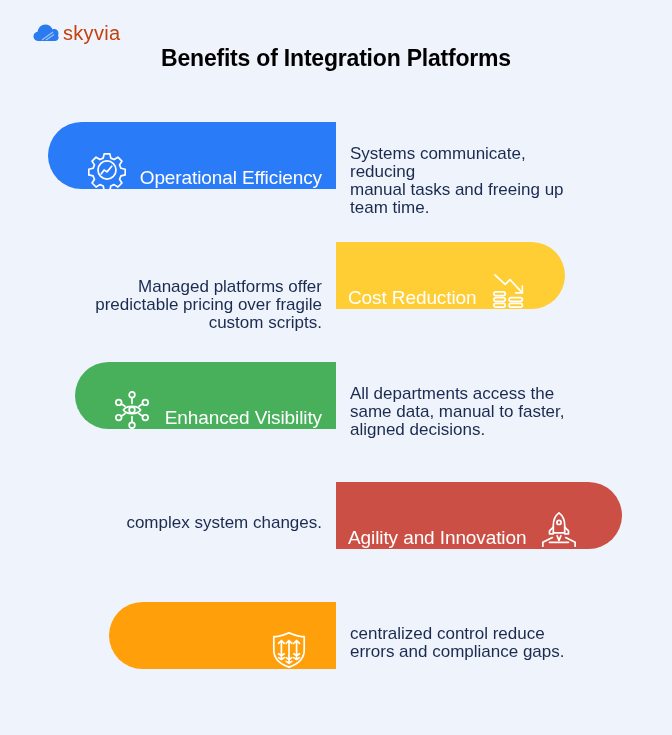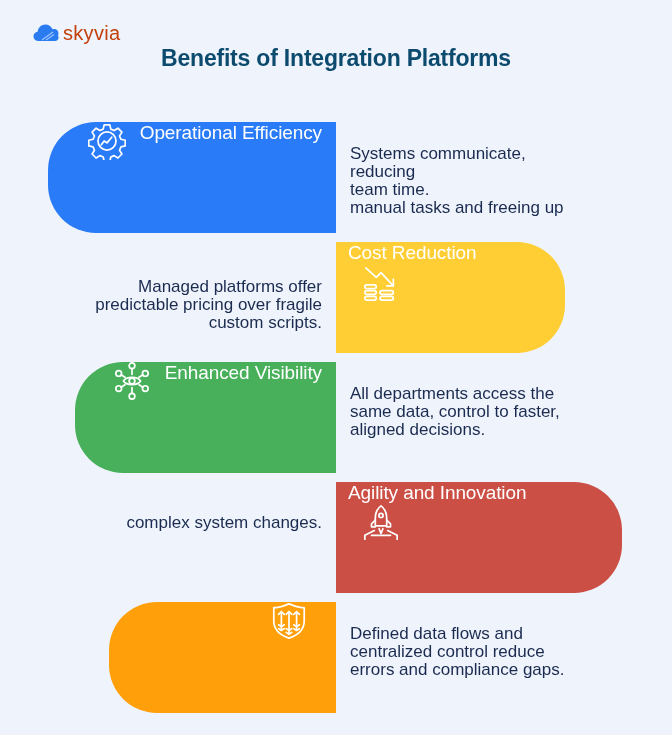--- a/index.html
+++ b/index.html
@@ -4,28 +4,28 @@
 <style>
   html, body { margin:0; padding:0; }
   body {
     width:672px; height:735px; background:#eff4fc; position:relative; overflow:hidden;
     font-family:"Liberation Sans", "DejaVu Sans", sans-serif;
   }
   .logo { position:absolute; left:33px; top:22px; display:flex; align-items:center; gap:4px; }
   .logo-text { color:#c2410c; font-size:20px; font-weight:400; letter-spacing:0.3px; line-height:22px; }
   .title {
     position:absolute; left:0; top:45px; width:672px; text-align:center;
-    font-size:23px; font-weight:700; color:#0c4a6e; letter-spacing:-0.2px;
+    font-size:23px; font-weight:700; color:#000000; letter-spacing:-0.2px;
   }
   .pill {
-    position:absolute; height:111px; display:flex; align-items:flex-start; color:#fff;
+    position:absolute; height:67px; display:flex; align-items:flex-end; color:#fff;
     box-sizing:border-box;
   }
   .pill.left { border-radius:48px 0 0 48px; justify-content:flex-end; padding-right:14px; }
-  .pill.right { border-radius:0 48px 48px 0; justify-content:flex-start; padding-left:12px;flex-direction:column; }
+  .pill.right { border-radius:0 48px 48px 0; justify-content:flex-start; padding-left:12px; }
   .pill-label { font-size:19px; font-weight:400; white-space:nowrap; letter-spacing:-0.1px; }
   .pill-icon { width:38px; height:38px; flex:0 0 38px; }
   .pill.left .pill-icon { margin-right:14px; }
   .pill.right .pill-icon { margin-left:14px; }
   .desc {
     position:absolute; font-size:17px; line-height:18px; color:#1b2b50;
   }
   .desc.r { text-align:left; }
   .desc.l { text-align:right; }
 </style>
@@ -46,22 +46,22 @@
 <div class="pill left" style="left:48px; top:122px; width:288px; background:#2a7bf7;">
   <svg class="pill-icon" viewBox="0 0 40 40" fill="none" stroke="#fff" stroke-width="1.8" stroke-linejoin="round">
     <path d="M17 3 h6 l1 4.5 3.5 1.5 4-2.5 4.2 4.2 -2.5 4 1.5 3.5 4.5 1 v6 l-4.5 1 -1.5 3.5 2.5 4 -4.2 4.2 -4-2.5 -3.5 1.5 -1 4.5 h-6 l-1-4.5 -3.5-1.5 -4 2.5 -4.2-4.2 2.5-4 -1.5-3.5 -4.5-1 v-6 l4.5-1 1.5-3.5 -2.5-4 4.2-4.2 4 2.5 3.5-1.5 z"></path>
     <circle cx="20" cy="20" r="9.5"></circle>
     <path d="M14 24 l3-4 3 2 5-6" stroke-linecap="round"></path>
   </svg>
   <span class="pill-label">Operational Efficiency</span>
 </div>
 <div class="desc r" style="left:350px; top:145px; width:230px;">
   <div>Systems communicate, reducing</div>
+  <div>manual tasks and freeing up</div>
   <div>team time.</div>
-  <div>manual tasks and freeing up</div>
 </div>
 
 <div class="pill right" style="left:336px; top:242px; width:229px; background:#ffcd34;">
   <span class="pill-label">Cost Reduction</span>
   <svg class="pill-icon" viewBox="0 0 40 40" fill="none" stroke="#fff" stroke-width="1.8" stroke-linejoin="round" stroke-linecap="round">
     <path d="M4 4 l11 10 5-5 13 14"></path>
     <path d="M33 16 v7 h-7"></path>
     <rect x="3" y="22" width="12" height="4" rx="2"></rect>
     <rect x="3" y="28" width="12" height="4" rx="2"></rect>
     <rect x="3" y="34" width="12" height="4" rx="2"></rect>
@@ -84,21 +84,21 @@
     <circle cx="6" cy="28" r="3"></circle>
     <circle cx="34" cy="28" r="3"></circle>
     <path d="M20 7 v6 M20 27 v6 M8.6 13.5 l4 2.5 M31.4 13.5 l-4 2.5 M8.6 26.5 l4-2.5 M31.4 26.5 l-4-2.5"></path>
     <path d="M11 20 c3-5 15-5 18 0 c-3 5-15 5-18 0 z"></path>
     <circle cx="20" cy="20" r="3"></circle>
   </svg>
   <span class="pill-label">Enhanced Visibility</span>
 </div>
 <div class="desc r" style="left:350px; top:385px; width:230px;">
   <div>All departments access the</div>
-  <div>same data, control to faster,</div>
+  <div>same data, manual to faster,</div>
   <div>aligned decisions.</div>
 </div>
 
 <div class="pill right" style="left:336px; top:482px; width:286px; background:#cb4f45;">
   <span class="pill-label">Agility and Innovation</span>
   <svg class="pill-icon" viewBox="0 0 40 40" fill="none" stroke="#fff" stroke-width="1.8" stroke-linejoin="round" stroke-linecap="round">
     <path d="M20 2 c4 3 6 8 6 13 v8 h-12 v-8 c0-5 2-10 6-13 z"></path>
     <circle cx="20" cy="12" r="2.2"></circle>
     <path d="M14 17 l-4 4 v3 h4 M26 17 l4 4 v3 h-4"></path>
     <path d="M18 26 l2 5 2-5"></path>
@@ -111,16 +111,15 @@
 
 <div class="pill left" style="left:109px; top:602px; width:227px; background:#ff9f0a;">
   <svg class="pill-icon" viewBox="0 0 40 40" fill="none" stroke="#fff" stroke-width="1.8" stroke-linejoin="round" stroke-linecap="round">
     <path d="M4 6 c6 0 10-2 16-4 c6 2 10 4 16 4 v14 c0 9-7 15-16 18 c-9-3-16-9-16-18 z"></path>
     <path d="M12 30 v-20 M9 13 l3-3 3 3 M9 28 l3 2 3-2 M9 24 l3 2 3-2"></path>
     <path d="M20 34 v-24 M17 13 l3-3 3 3 M17 32 l3 2 3-2 M17 28 l3 2 3-2"></path>
     <path d="M28 30 v-20 M25 13 l3-3 3 3 M25 28 l3 2 3-2 M25 24 l3 2 3-2"></path>
   </svg>
 </div>
 <div class="desc r" style="left:350px; top:625px; width:230px;">
-  <div>Defined data flows and</div>
   <div>centralized control reduce</div>
   <div>errors and compliance gaps.</div>
 </div>
 
 </body></html>

